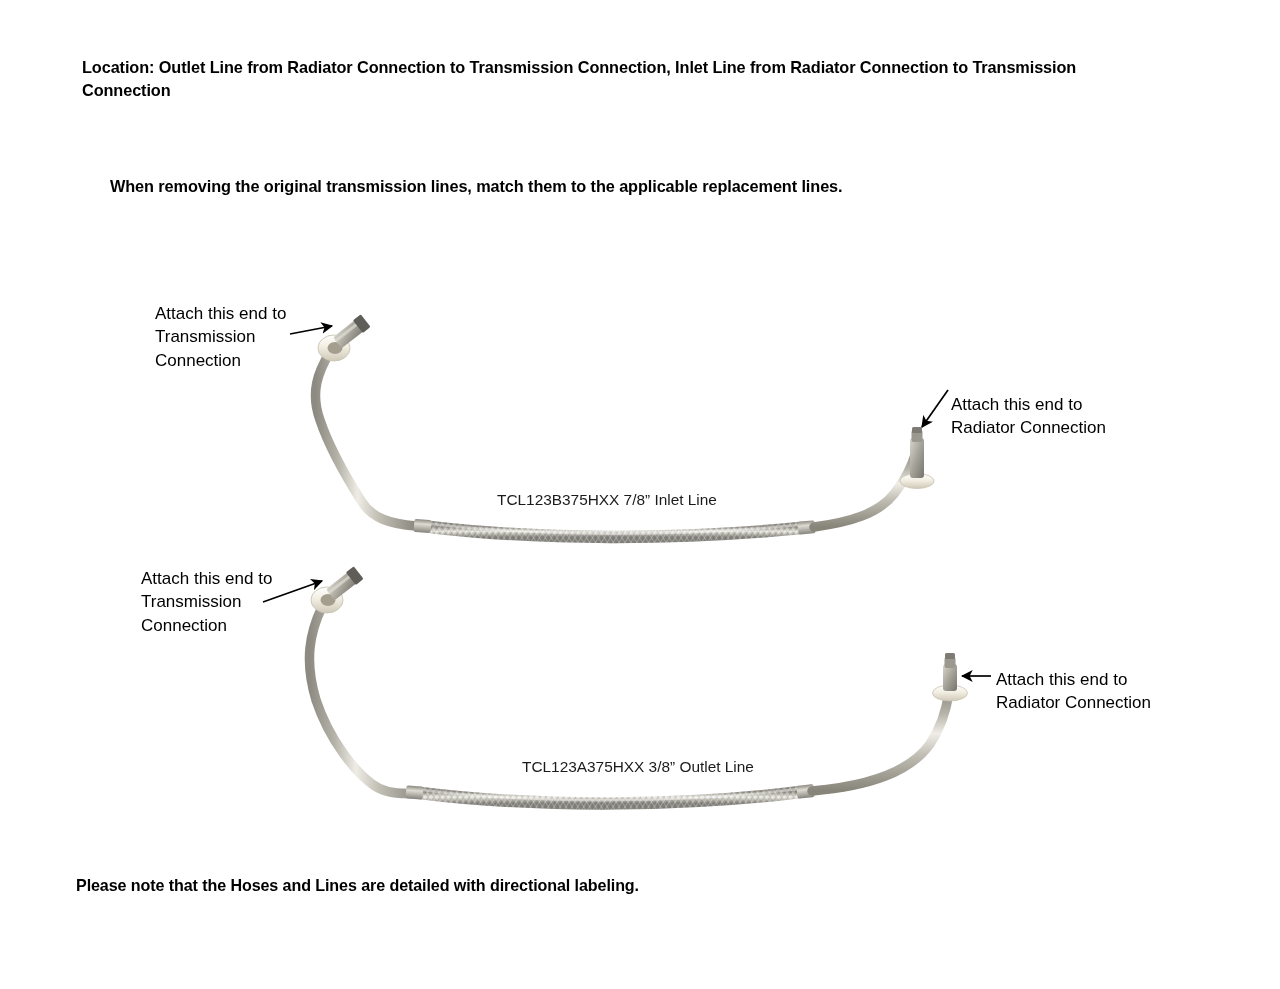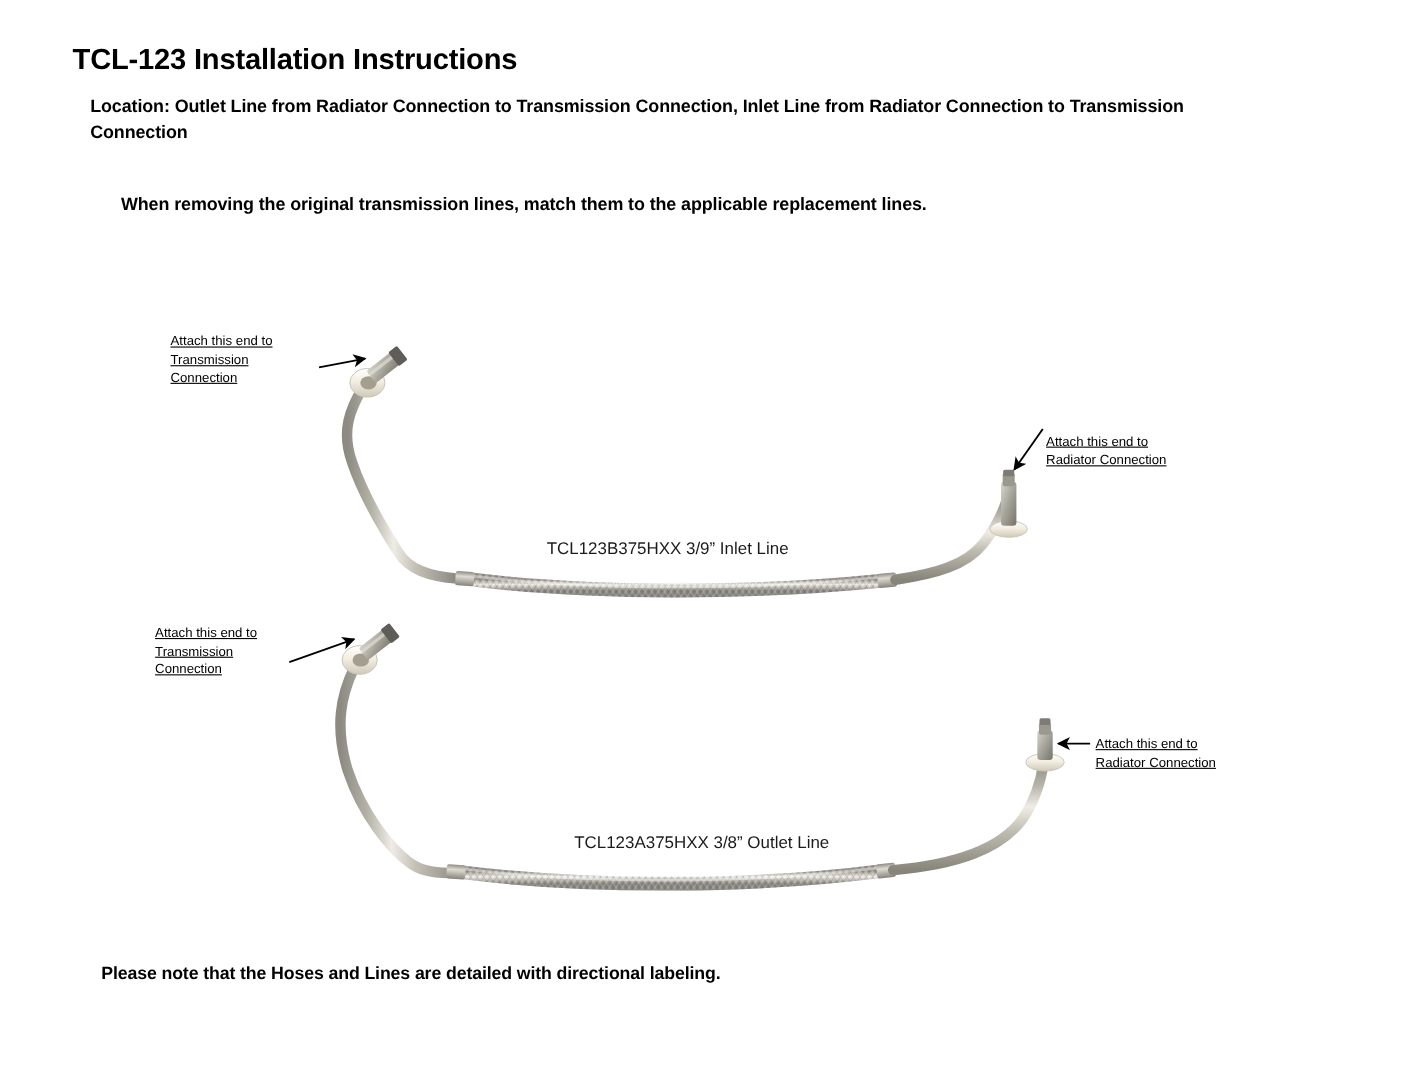--- a/index.html
+++ b/index.html
@@ -44,21 +44,21 @@
     width: 1100px;
     font-size: 16.3px;
     font-weight: bold;
     letter-spacing: -0.1px;
     margin-left: 44px;
   }
 
   
   #footer-note {
     position: absolute;
-    left: 92px;
+    left: 76px;
     top: 873px;
     width: 1050px;
     font-size: 16.1px;
     font-weight: bold;
     line-height: 1.52;
     letter-spacing: -0.1px;
   }
   #footer-note div { white-space: nowrap; }
 
   
@@ -66,26 +66,25 @@
     position: absolute;
     left: 0;
     top: 0;
     width: 1280px;
     height: 989px;
   }
 
   
   .callout {
     position: absolute;
-    font-size: 12px;
+    font-size: 17px;
     font-weight: 400;
     line-height: 1.38;
     color: #000;
     white-space: nowrap;
-    text-decoration: underline;
   }
   #callout-upper-trans { left: 155px; top: 302px; }
   #callout-upper-rad   { left: 951px; top: 393px; }
   #callout-lower-trans { left: 141px; top: 567px; }
   #callout-lower-rad   { left: 996px; top: 668px; }
 
   
   .part-label {
     position: absolute;
     font-size: 15.4px;
@@ -93,21 +92,20 @@
     color: #1b1b1b;
     white-space: nowrap;
   }
   #label-inlet  { left: 497px; top: 491px; }
   #label-outlet { left: 522px; top: 758px; }
 </style>
 </head>
 <body>
 
 <div id="header-block">
-  <h1 id="doc-title">TCL-123 Installation Instructions</h1>
   <p id="doc-location">Location: Outlet Line from Radiator Connection to Transmission Connection, Inlet Line from Radiator Connection to Transmission Connection</p>
 </div>
 
 <div id="instruction-line">When removing the original transmission lines, match them to the applicable replacement lines.</div>
 
 <svg id="diagram" viewBox="0 0 1280 989" xmlns="http://www.w3.org/2000/svg">
   <defs>
 
     <linearGradient id="tubeGradV" x1="0" y1="0" x2="1" y2="0">
       <stop offset="0%" stop-color="#8d8a82"></stop>
@@ -262,18 +260,18 @@
   <div>Attach this end to</div>
   <div>Transmission</div>
   <div>Connection</div>
 </div>
 
 <div class="callout" id="callout-lower-rad">
   <div>Attach this end to</div>
   <div>Radiator Connection</div>
 </div>
 
-<div class="part-label" id="label-inlet">TCL123B375HXX  3/9” Inlet Line</div>
+<div class="part-label" id="label-inlet">TCL123B375HXX  7/8” Inlet Line</div>
 <div class="part-label" id="label-outlet">TCL123A375HXX  3/8” Outlet Line</div>
 
 <div id="footer-note">
   <div>Please note that the Hoses and Lines are detailed with directional labeling.</div>
 </div>
 
 </body></html>

